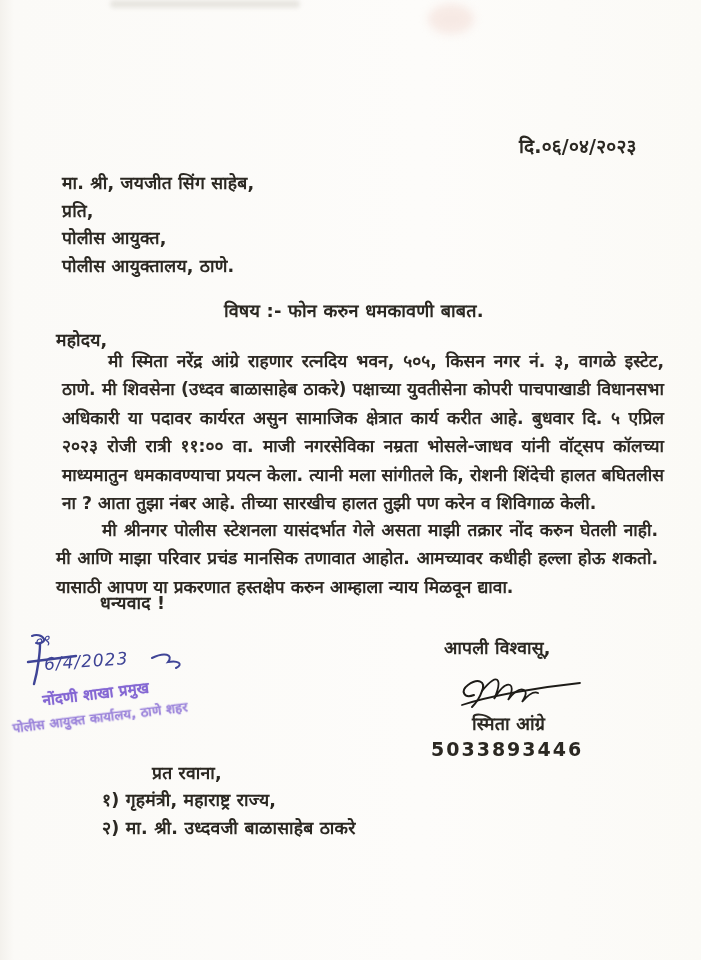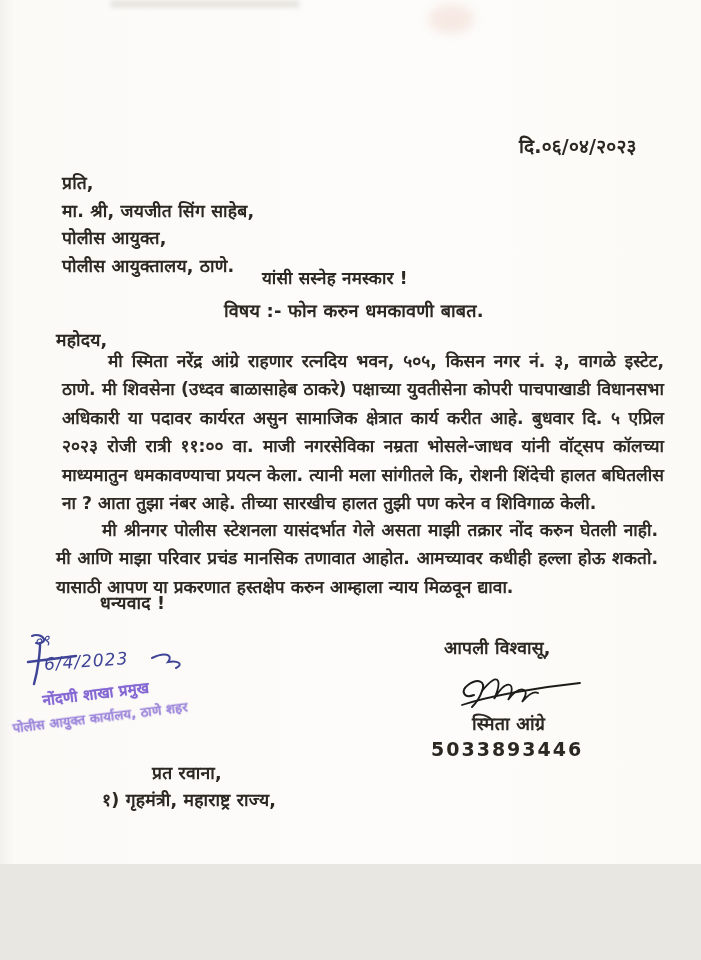--- a/index.html
+++ b/index.html
@@ -4,21 +4,21 @@
 <style>
   html,body{margin:0;padding:0;}
   body{
     width:701px;height:960px;
     background:#e9e7e2;
     font-family:"DejaVu Sans","Liberation Sans",sans-serif;
     overflow:hidden;
   }
   .page{
     position:relative;
-    width:701px;height:864px;
+    width:701px;height:960px;
     background:linear-gradient(90deg,#f3f1ec 0px,#fbfaf7 14px,#fdfcfa 60%,#fbfaf6 100%);
     color:#2b2822;
     overflow:hidden;
   }
   .smudge-top{
     position:absolute;left:110px;top:0px;width:190px;height:8px;
     background:#d8d5ce;opacity:.55;filter:blur(2px);border-radius:4px;
   }
   .smudge-pink{
     position:absolute;left:428px;top:4px;width:46px;height:30px;
@@ -69,27 +69,26 @@
 <body>
 
 <div class="page">
 
   <div class="smudge-top"></div>
   <div class="smudge-pink"></div>
 
   <div class="abs txt date-line">दि.०६/०४/२०२३</div>
 
   <div class="abs txt addr">
+    <div>मा. श्री, जयजीत सिंग साहेब,</div>
     <div>प्रति,</div>
-    <div>मा. श्री, जयजीत सिंग साहेब,</div>
     <div>पोलीस आयुक्त,</div>
     <div>पोलीस आयुक्तालय, ठाणे.</div>
   </div>
 
-  <div class="abs txt salutation">यांसी सस्नेह नमस्कार !</div>
 
   <div class="abs txt subject">विषय :- फोन करुन धमकावणी बाबत.</div>
 
   <div class="abs txt greeting">महोदय,</div>
 
   <div class="abs para para1" style="white-space:normal">मी स्मिता नरेंद्र आंग्रे राहणार रत्नदिय भवन, ५०५, किसन नगर नं. ३, वागळे इस्टेट, ठाणे. मी शिवसेना (उध्दव बाळासाहेब ठाकरे) पक्षाच्या युवतीसेना कोपरी पाचपाखाडी विधानसभा अधिकारी या पदावर कार्यरत असुन सामाजिक क्षेत्रात कार्य करीत आहे. बुधवार दि. ५ एप्रिल २०२३ रोजी रात्री ११:०० वा. माजी नगरसेविका नम्रता भोसले-जाधव यांनी वॉट्सप कॉलच्या माध्यमातुन धमकावण्याचा प्रयत्न केला. त्यानी मला सांगीतले कि, रोशनी शिंदेची हालत बघितलीस ना ? आता तुझा नंबर आहे. तीच्या सारखीच हालत तुझी पण करेन व शिविगाळ केली.</div>
 
   <div class="abs para para2" style="white-space:normal">मी श्रीनगर पोलीस स्टेशनला यासंदर्भात गेले असता माझी तक्रार नोंद करुन घेतली नाही. मी आणि माझा परिवार प्रचंड मानसिक तणावात आहोत. आमच्यावर कधीही हल्ला होऊ शकतो. यासाठी आपण या प्रकरणात हस्तक्षेप करुन आम्हाला न्याय मिळवून द्यावा.</div>
 
   <div class="abs txt thanks">धन्यवाद !</div>
@@ -112,15 +111,16 @@
     <path d="M30 26 C38 16, 44 12, 46 16 C48 20, 44 30, 42 34 C48 24, 54 18, 58 20 C62 22, 58 32, 56 35 C62 27, 68 23, 72 25 C76 27, 72 34, 70 37 C76 30, 82 26, 86 28" stroke="#1d1b17" stroke-width="1.8" fill="none" stroke-linecap="round"></path>
     <path d="M10 40 C40 30, 90 22, 128 18" stroke="#1d1b17" stroke-width="1.8" fill="none" stroke-linecap="round"></path>
   </svg>
 
   <div class="abs txt sender-name">स्मिता आंग्रे</div>
   <div class="abs txt sender-phone">5033893446</div>
 
   <div class="abs txt cc-heading">प्रत रवाना,</div>
   <div class="abs txt cc-items">
     <div>१) गृहमंत्री, महाराष्ट्र राज्य,</div>
+    <div>२) मा. श्री. उध्दवजी बाळासाहेब ठाकरे</div>
   </div>
 
 </div>
 
 </body></html>

